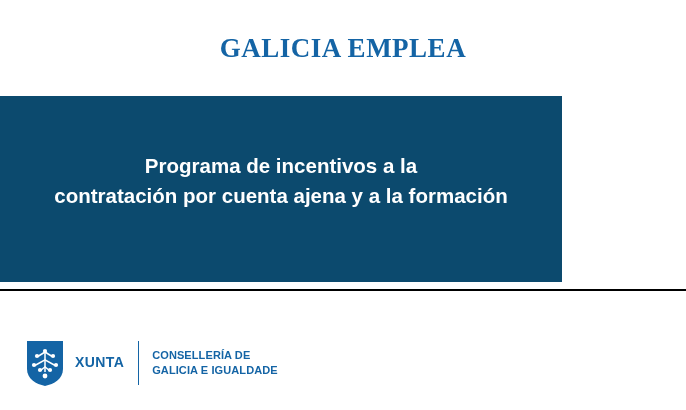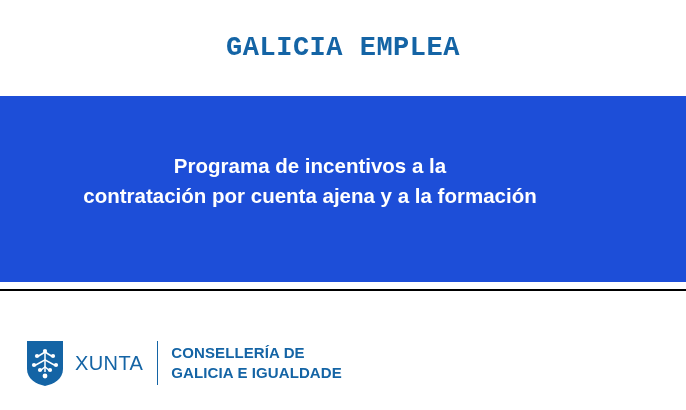--- a/index.html
+++ b/index.html
@@ -28,31 +28,31 @@
     align-items: center;
     justify-content: center;
     background: #ffffff;
   }
   .main-title {
     font-size: 27px;
     font-weight: bold;
     letter-spacing: 0.5px;
     color: #1464a5;
     text-align: center;
-    font-family: Liberation Mono, monospace;
+    font-family: Liberation Serif, serif;
   }
 
   
   .blue-band {
     position: absolute;
     top: 96px;
     left: 0;
-    width: 686px;
+    width: 562px;
     height: 186px;
-    background: #1d4ed8;
+    background: #0c4a6e;
     display: flex;
     align-items: center;
     justify-content: flex-start;
   }
   .subtitle {
     color: #ffffff;
     font-size: 20.5px;
     font-weight: bold;
     line-height: 1.45;
     text-align: center;
@@ -91,35 +91,35 @@
     align-items: center;
   }
   .xunta-shield {
     width: 42px;
     height: 48px;
     position: relative;
     margin-right: 9px;
   }
   .xunta-wordmark {
     color: #1464a5;
-    font-weight: normal;
-    font-size: 20px;
+    font-weight: bold;
+    font-size: 14px;
     line-height: 1.12;
     letter-spacing: 0.4px;
   }
   .xunta-divider {
     width: 1px;
     height: 44px;
     background: #1464a5;
     margin: 0 13px 0 14px;
   }
   .conselleria {
     color: #1464a5;
     font-weight: bold;
-    font-size: 15px;
+    font-size: 11px;
     line-height: 1.33;
     letter-spacing: 0.1px;
   }
 
   
   svg { display: block; }
 </style>
 </head>
 <body>
 

